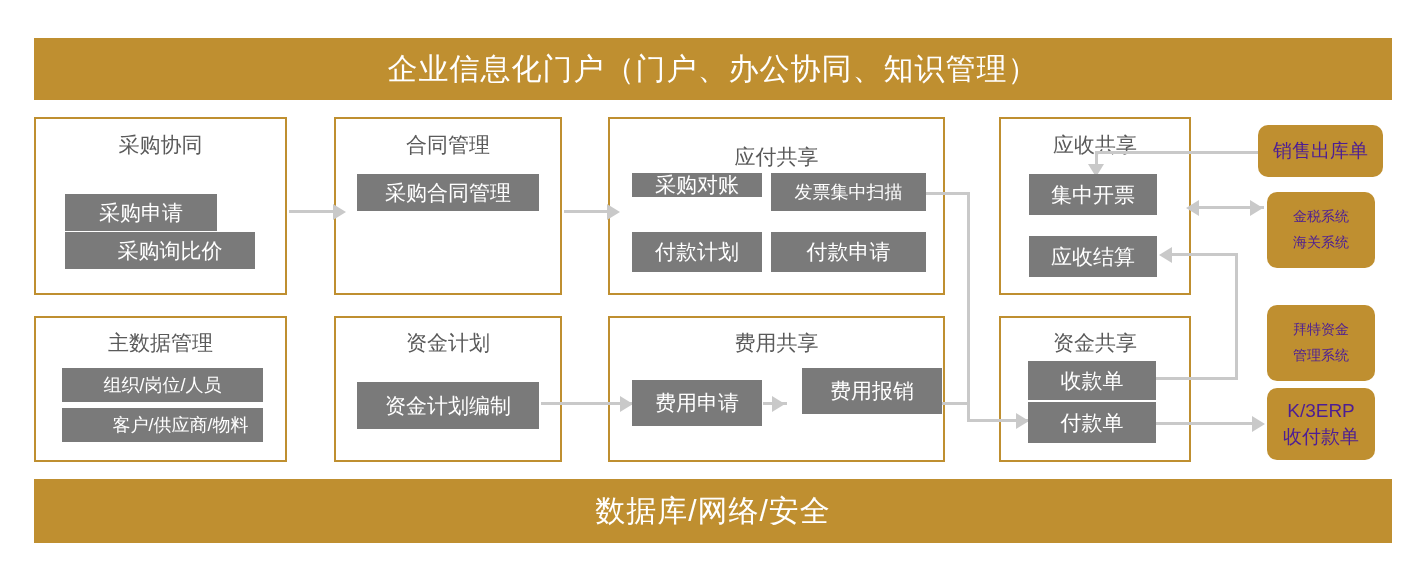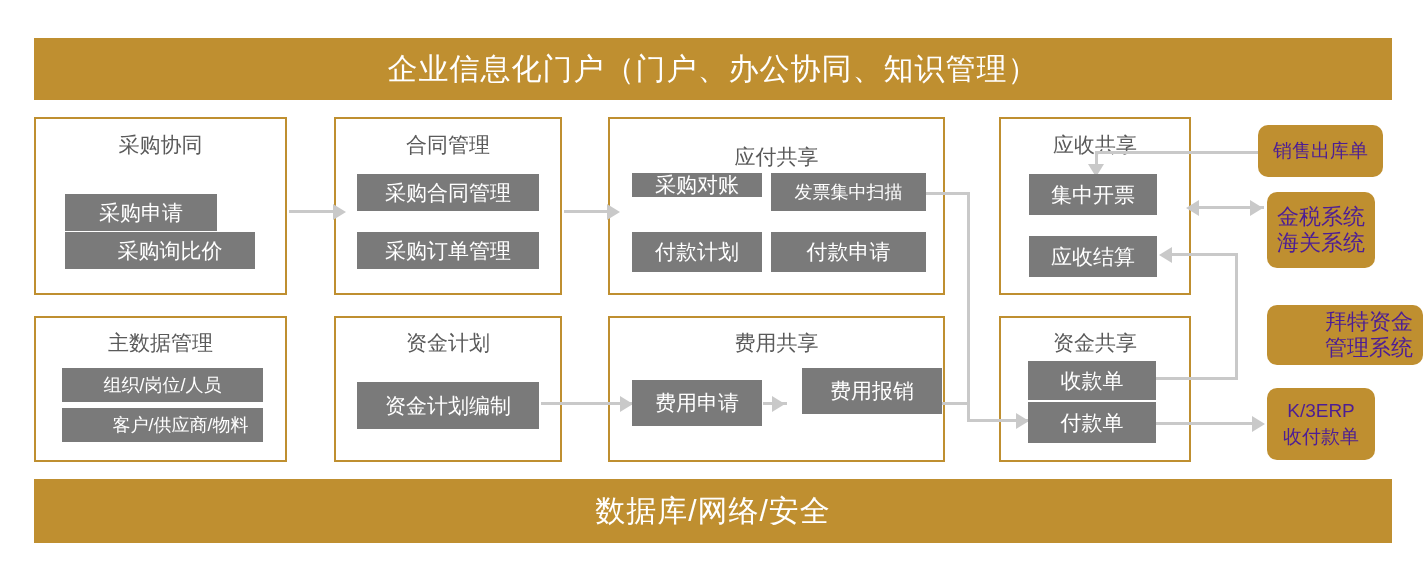--- a/index.html
+++ b/index.html
@@ -69,21 +69,21 @@
     border-radius:10px;
     display:flex;
     flex-direction:column;
     align-items:center;
     justify-content:center;
     text-align:center;
     font-size:19px;
     line-height:26px;
     z-index:6;
   }
-  .pill.serif{ font-family:Liberation Serif, serif; font-size:22px; }
+  .pill.serif{ font-family:Liberation Serif, serif; font-size:14px; }
   .pill .ln{ display:block; }
 
   
   .conn{ position:absolute; background:#C9C9C9; z-index:4; }
   .conn.h{ height:3px; }
   .conn.v{ width:3px; }
 
   .arrow{ position:absolute; width:0; height:0; z-index:4; }
   .arrow.right{
     border-top:8px solid transparent;
@@ -111,21 +111,20 @@
   <div class="group" style="left:34px; top:117px; width:253px; height:178px;">
     <div class="group-title" style="top:15px;">采购协同</div>
   </div>
   <div class="chip" style="left:65px; top:174px; width:152px; height:37px;margin-top:20px;">采购申请</div>
   <div class="chip" style="left:65px; top:232px; width:190px; height:37px;padding-left:20px;">采购询比价</div>
 
   <div class="group" style="left:334px; top:117px; width:228px; height:178px;">
     <div class="group-title" style="top:15px;">合同管理</div>
   </div>
   <div class="chip" style="left:357px; top:174px; width:182px; height:37px;">采购合同管理</div>
-  <div class="chip" style="left:357px; top:232px; width:182px; height:37px;">采购订单管理</div>
 
   <div class="group" style="left:608px; top:117px; width:337px; height:178px;">
     <div class="group-title" style="top:27px;">应付共享</div>
   </div>
   <div class="chip" style="left:632px; top:173px; width:130px; height:24px;">采购对账</div>
   <div class="chip small" style="left:771px; top:173px; width:155px; height:38px;">发票集中扫描</div>
   <div class="chip" style="left:632px; top:232px; width:130px; height:40px;">付款计划</div>
   <div class="chip" style="left:771px; top:232px; width:155px; height:40px;">付款申请</div>
 
   <div class="group" style="left:999px; top:117px; width:192px; height:178px;">
@@ -159,21 +158,21 @@
 
   <div class="pill" style="left:1258px; top:125px; width:125px; height:52px;">
     <span class="ln">销售出库单</span>
   </div>
 
   <div class="pill serif" style="left:1267px; top:192px; width:108px; height:76px;">
     <span class="ln">金税系统</span>
     <span class="ln">海关系统</span>
   </div>
 
-  <div class="pill serif" style="left:1267px; top:305px; width:108px; height:60px;padding-left:48px;">
+  <div class="pill serif" style="left:1267px; top:305px; width:108px; height:76px;">
     <span class="ln">拜特资金</span>
     <span class="ln">管理系统</span>
   </div>
 
   <div class="pill" style="left:1267px; top:388px; width:108px; height:72px;">
     <span class="ln">K/3ERP</span>
     <span class="ln">收付款单</span>
   </div>
 
   <div class="conn h" style="left:289px; top:210px; width:46px;"></div>

